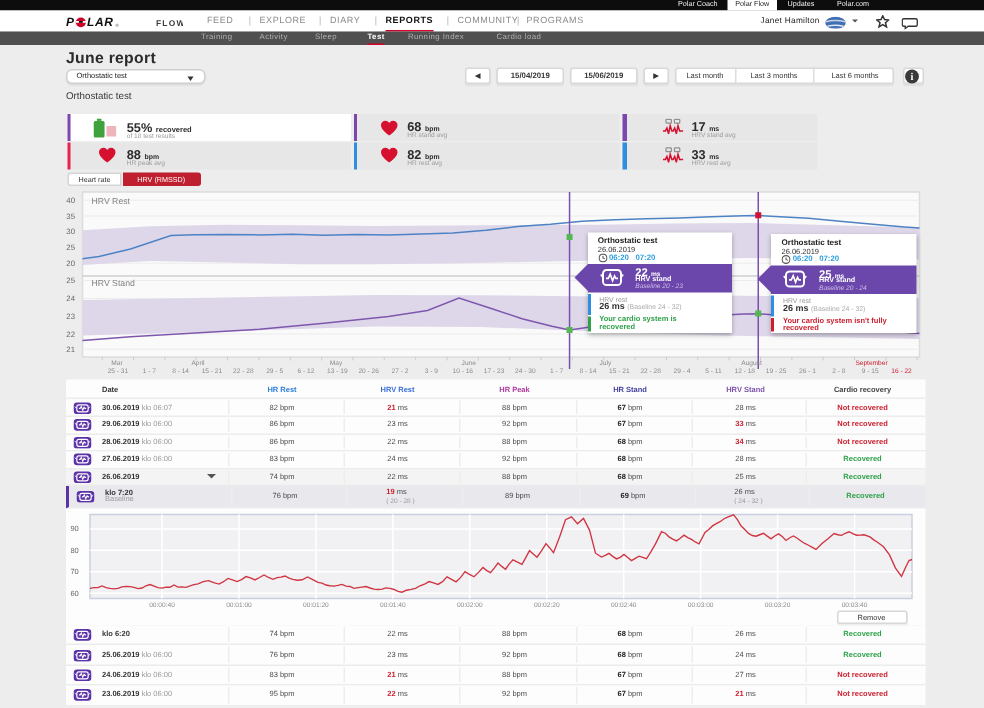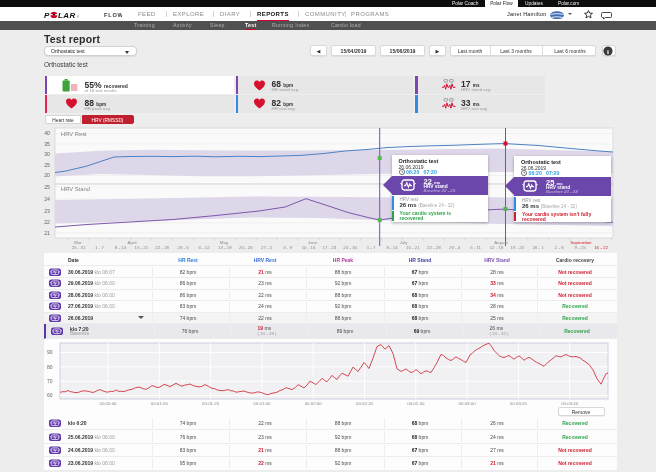--- a/index.html
+++ b/index.html
@@ -94,21 +94,21 @@
 
 <div id="subnav">
   <div class="sitem" style="left:134px;">Training</div>
   <div class="sitem" style="left:173px;">Activity</div>
   <div class="sitem" style="left:210px;">Sleep</div>
   <div class="sitem" style="left:245px; color:#fff; font-weight:bold; border-bottom:1.5px solid #d10027;">Test</div>
   <div class="sitem" style="left:272px;">Running Index</div>
   <div class="sitem" style="left:331px;">Cardio load</div>
 </div>
 
-<div id="testreport">Test report</div>
+<div id="testreport">June report</div>
 <div id="dropdown">Orthostatic test
   <div class="abs" style="right:7px; top:3.5px; width:0; height:0; border-left:2.8px solid transparent; border-right:2.8px solid transparent; border-top:3.5px solid #333;"></div>
 </div>
 <div class="btn" style="left:310px; top:44.5px; width:17px; height:11px; line-height:10px;">◀</div>
 <div class="btn" style="left:331px; top:44.5px; width:45px; height:11px; line-height:10.5px; font-weight:bold; font-size:5.2px;">15/04/2019</div>
 <div class="btn" style="left:380px; top:44.5px; width:45px; height:11px; line-height:10.5px; font-weight:bold; font-size:5.2px;">15/06/2019</div>
 <div class="btn" style="left:429px; top:44.5px; width:17px; height:11px; line-height:10px;">▶</div>
 <div class="btn" style="left:449.5px; top:44.5px; width:146px; height:11px; line-height:10px;">
   <span style="position:absolute; left:0; width:39px;">Last month</span>
   <span style="position:absolute; left:39px; width:53px; border-left:1px solid #ddd; border-right:1px solid #ddd;">Last 3 months</span>

